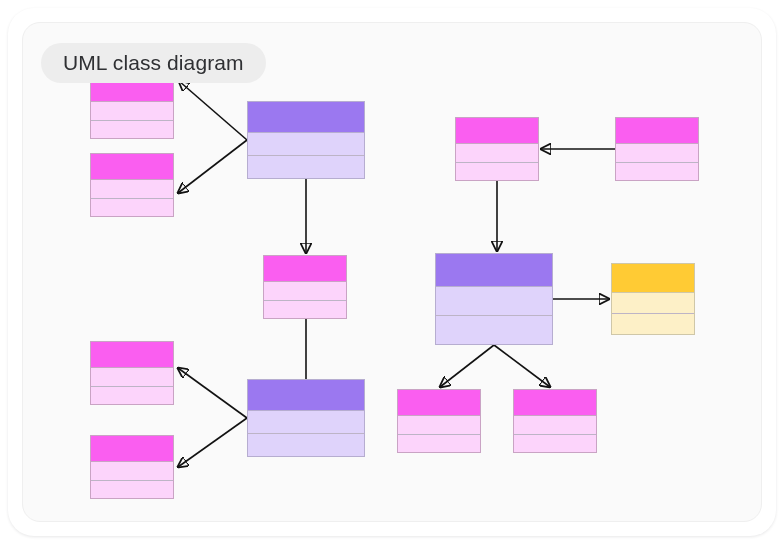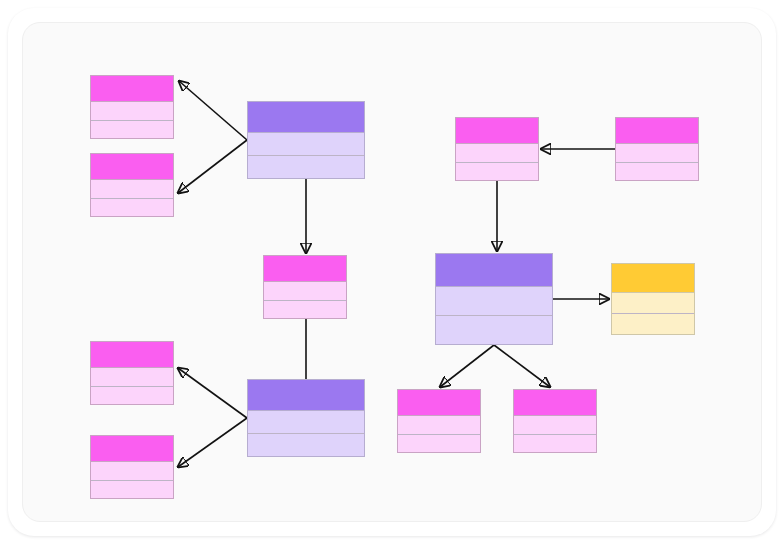--- a/index.html
+++ b/index.html
@@ -225,15 +225,18 @@
       <div class="cb-row cb-row-split"></div>
       <div class="cb-row"></div>
     </div>
 
     <div class="class-box theme-pink" style="left:490px; top:366px; width:84px; height:64px;">
       <div class="cb-header" style="height:25px;"></div>
       <div class="cb-row cb-row-split"></div>
       <div class="cb-row"></div>
     </div>
 
+    <div id="diagram-title-pill">
+      <span class="title-text">UML class diagram</span>
+    </div>
 
   </div>
 </div>
 
 </body></html>

